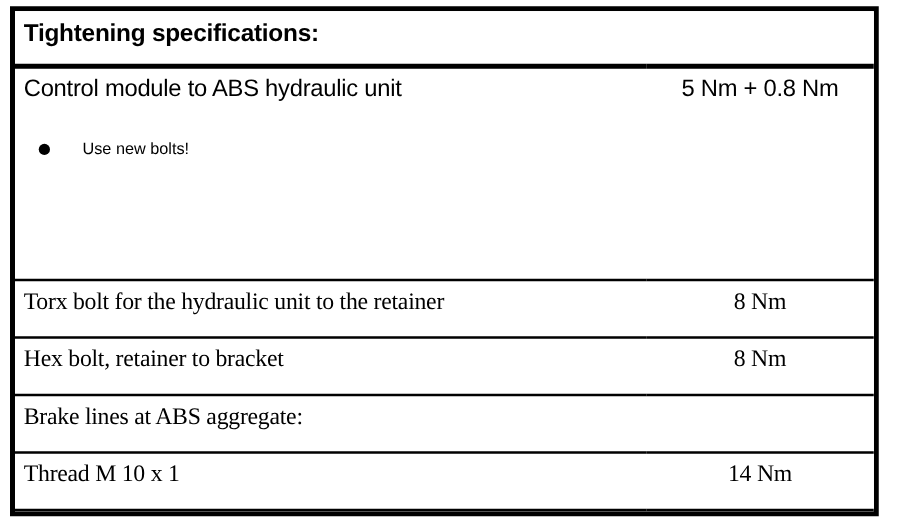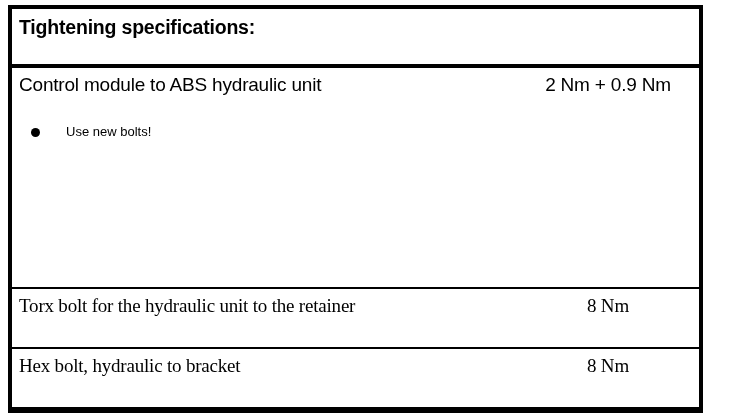--- a/index.html
+++ b/index.html
@@ -132,40 +132,56 @@
         <td class="cell-label">
           <div class="cell-inner">Control module to ABS hydraulic unit</div>
           <ul class="bullet-list">
             <li>
               <span class="bullet-dot"></span>
               <span>Use new bolts!</span>
             </li>
           </ul>
         </td>
         <td class="cell-value">
-          <div class="cell-inner value-text">2 Nm + 0.9 Nm</div>
+          <div class="cell-inner value-text">5 Nm + 0.8 Nm</div>
         </td>
       </tr>
 
       <tr class="row-body row-std">
         <td class="cell-label">
           <div class="cell-inner">Torx bolt for the hydraulic unit to the retainer</div>
         </td>
         <td class="cell-value">
           <div class="cell-inner value-text">8 Nm</div>
         </td>
       </tr>
 
       <tr class="row-body row-std">
         <td class="cell-label">
-          <div class="cell-inner">Hex bolt, hydraulic to bracket</div>
+          <div class="cell-inner">Hex bolt, retainer to bracket</div>
         </td>
         <td class="cell-value">
           <div class="cell-inner value-text">8 Nm</div>
         </td>
       </tr>
 
+      <tr class="row-body row-std">
+        <td class="cell-label">
+          <div class="cell-inner">Brake lines at ABS aggregate:</div>
+        </td>
+        <td class="cell-value">
+          <div class="cell-inner value-text"></div>
+        </td>
+      </tr>
 
+      <tr class="row-body row-std">
+        <td class="cell-label">
+          <div class="cell-inner">Thread M 10 x 1</div>
+        </td>
+        <td class="cell-value">
+          <div class="cell-inner value-text">14 Nm</div>
+        </td>
+      </tr>
 
 
     </tbody>
   </table>
 </div>
 
 </body></html>

